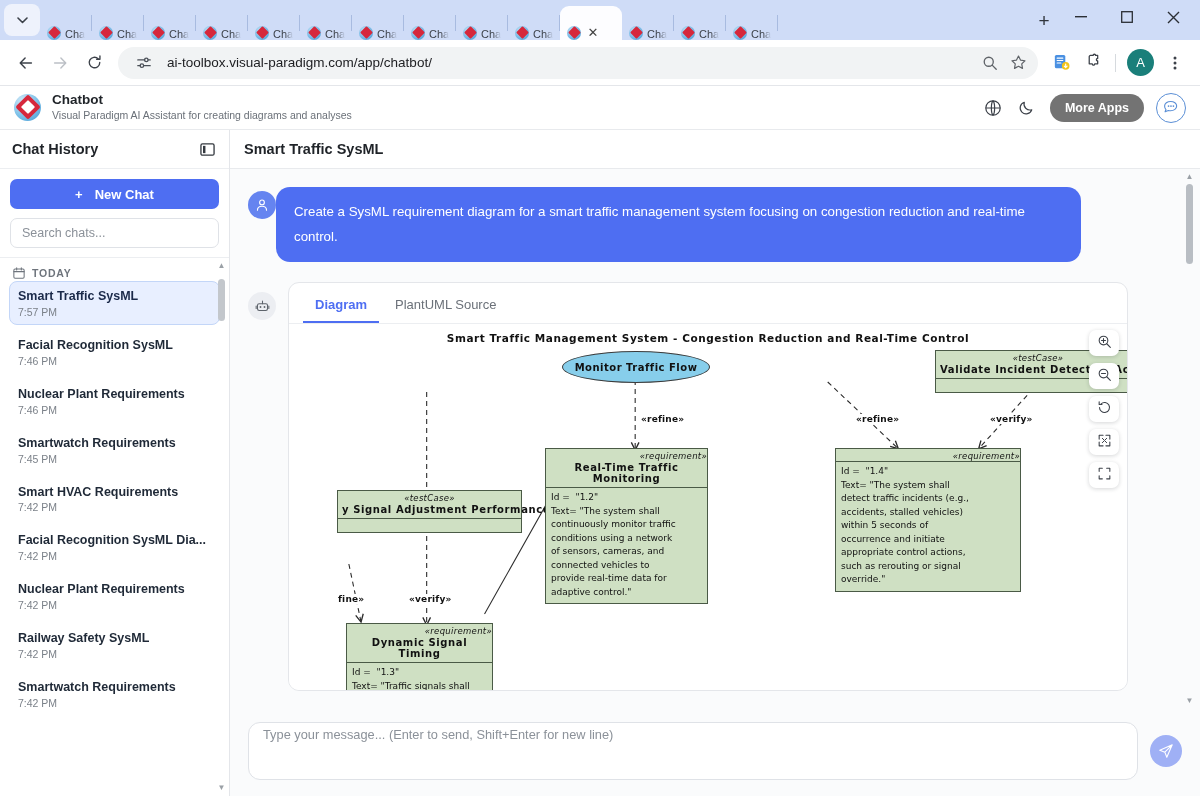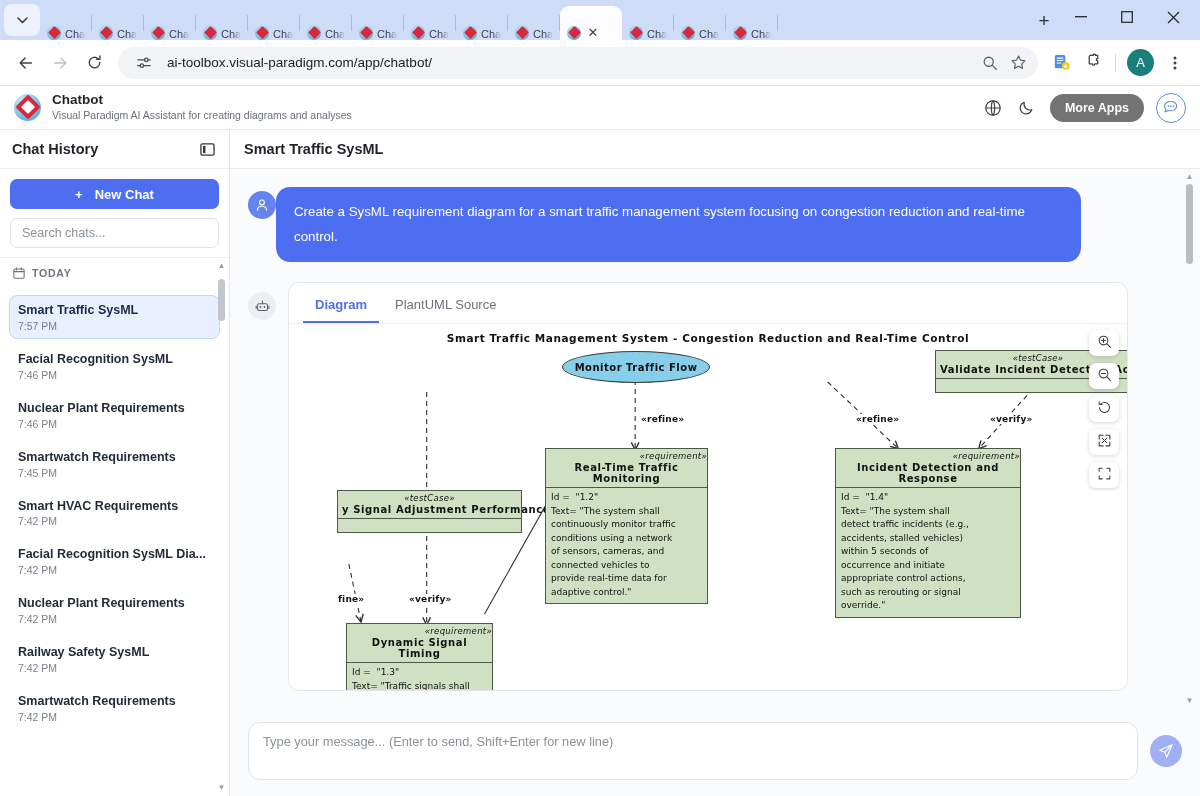--- a/index.html
+++ b/index.html
@@ -129,21 +129,21 @@
     font-size:13px; font-weight:700; display:flex; align-items:center; justify-content:center;
     gap:12px; cursor:pointer;
   }
   .search-chats{
     margin-top:9px; width:100%; height:30px; border:1px solid #dfe2e7; border-radius:7px;
     padding:0 11px; font-size:12.5px; color:#1f2328; font-family:"Liberation Sans", sans-serif;
     background:#fff; outline:none;
   }
   .search-chats::placeholder{ color:#8b9199; }
   .sb-list{ flex:1; overflow:hidden; position:relative; padding:0 9px; }
-  .sb-group{ display:flex; align-items:center; gap:7px; padding:9px 4px 16px; }
+  .sb-group{ display:flex; align-items:center; gap:7px; padding:9px 4px 2px; }
   .sb-group-label{ font-size:10.5px; font-weight:700; letter-spacing:.8px; color:#6e747c; }
   .chat-item{ padding:7px 9px; border-radius:8px; margin-bottom:5px; cursor:pointer; }
   .chat-item.active{ background:#e8efff; border:1px solid #c3d6f8; padding:6px 8px; }
   .chat-name{ font-size:12.5px; font-weight:700; color:#1f2937; line-height:1.35;
     white-space:nowrap; overflow:hidden; text-overflow:ellipsis; }
   .chat-item.active .chat-name{ color:#1b2a4a; }
   .chat-time{ font-size:10.5px; color:#7b8189; margin-top:1px; }
   .sb-scroll{
     position:absolute; right:2px; top:4px; bottom:4px; width:11px;
     display:flex; flex-direction:column; align-items:center;
@@ -233,21 +233,21 @@
     position:absolute; right:5px; top:4px; bottom:4px; width:11px;
     display:flex; flex-direction:column; align-items:center;
   }
   .conv-scroll .arr{ font-size:8px; color:#9aa0a6; line-height:1; }
   .conv-track{ flex:1; width:7px; margin:3px 0; position:relative; }
   .conv-thumb{ position:absolute; top:0; left:0; width:7px; height:80px; border-radius:4px; background:#b8bdc3; }
 
   .composer{ padding:13px 18px 16px; display:flex; align-items:center; gap:12px; background:#fafbfc; }
   .composer-box{
     flex:1; height:58px; border:1px solid #dfe2e7; border-radius:12px; background:#fff;
-    padding:11px 14px; font-size:12.8px; color:#1f2328; resize:none; outline:none;
+    padding:4px 14px; font-size:12.8px; color:#1f2328; resize:none; outline:none;
     font-family:"Liberation Sans", sans-serif;
   }
   .composer-box::placeholder{ color:#8b9199; }
   .send-btn{
     width:32px; height:32px; border-radius:50%; background:#9fb0f5; border:none;
     display:flex; align-items:center; justify-content:center; color:#fff; cursor:pointer; flex:none;
   }
 </style>
 </head>
 <body>
@@ -634,21 +634,20 @@
 continuously monitor traffic
 conditions using a network
 of sensors, cameras, and
 connected vehicles to
 provide real-time data for
 adaptive control."</span></div>
             </div>
 
             <div class="req" style="left:546px; top:124px; width:186px;">
               <div class="stereo">«requirement»</div>
-              <div class="nm">Incident Detection and Response</div>
               <div class="sep"></div>
               <div class="body"><span>Id =  "1.4"</span>
 <span>Text= "The system shall
 detect traffic incidents (e.g.,
 accidents, stalled vehicles)
 within 5 seconds of
 occurrence and initiate
 appropriate control actions,
 such as rerouting or signal
 override."</span></div>

